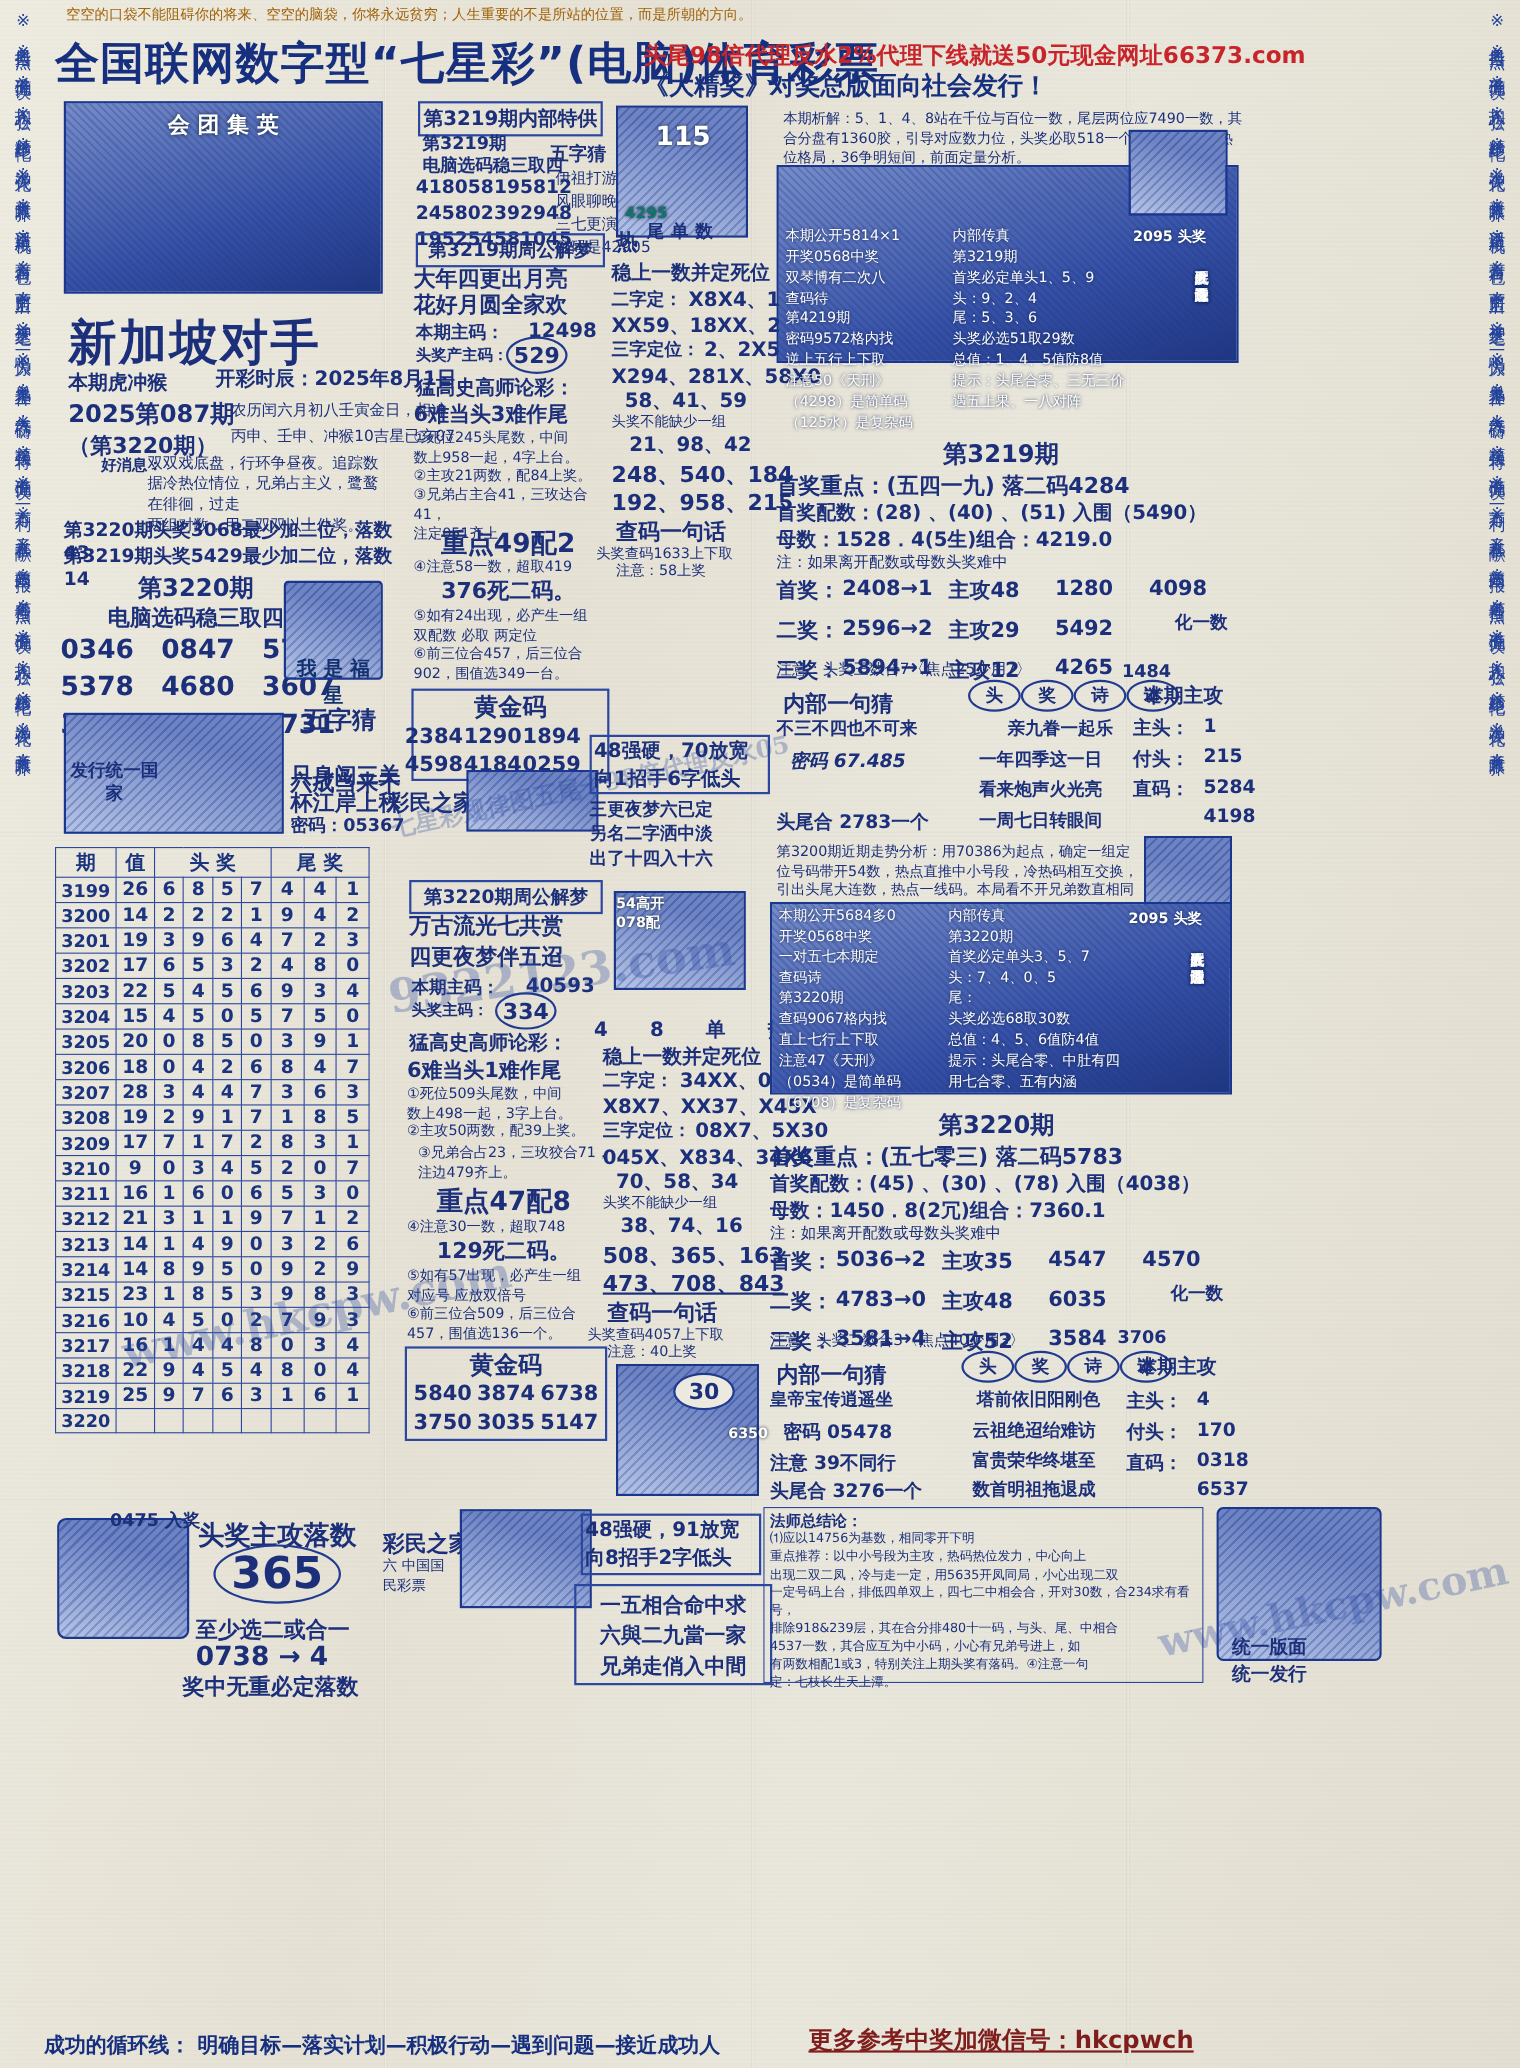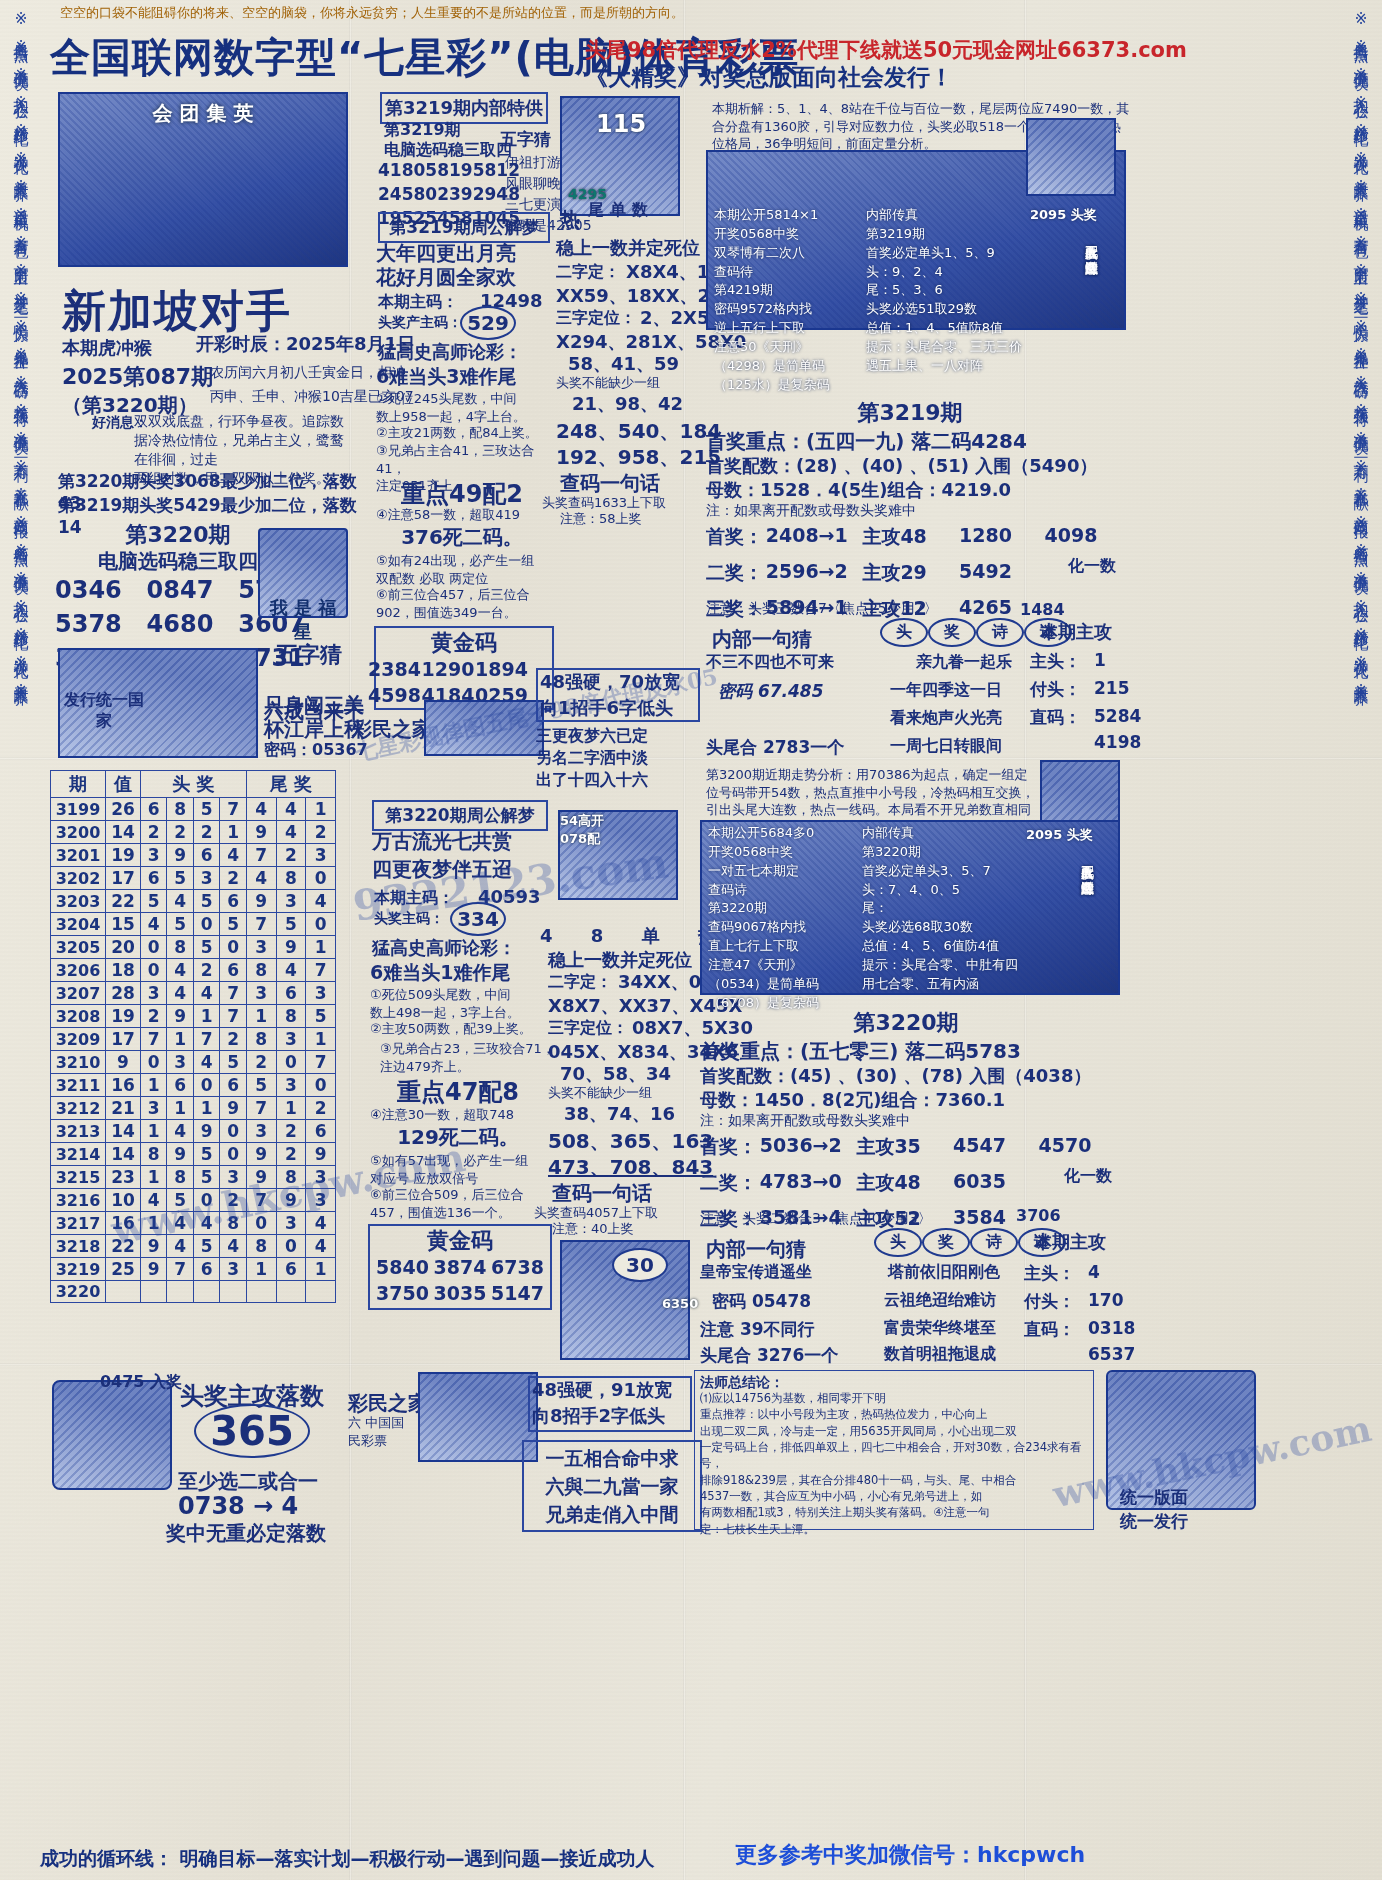--- a/index.html
+++ b/index.html
@@ -116,21 +116,21 @@
   }
   .wm{
     position:absolute;color:rgba(40,70,160,0.30);font-weight:bold;
     font-family:"DejaVu Serif","Liberation Serif",serif;
     transform:rotate(-12deg);white-space:nowrap;pointer-events:none;
   }
   .bottomline{
     position:absolute;left:40px;top:1846px;font-size:19px;font-weight:bold;color:#16307f;white-space:nowrap;
   }
   .bottomline2{
-    position:absolute;left:735px;top:1840px;font-size:22px;font-weight:bold;color:#1d4ed8;white-space:nowrap;
+    position:absolute;left:735px;top:1840px;font-size:22px;font-weight:bold;color:#7f1d1d;white-space:nowrap;text-decoration:underline;
   }
 </style>
 </head>
 <body>
 
 <div class="paper"></div>
 <div class="fold f1"></div>
 <div class="fold f2"></div>
 <div class="fold f3"></div>
 <div class="hfold h1"></div>

